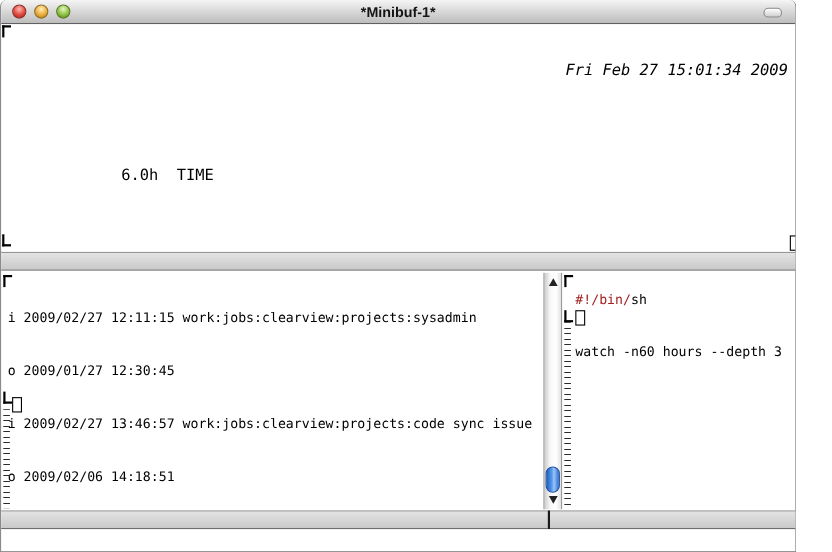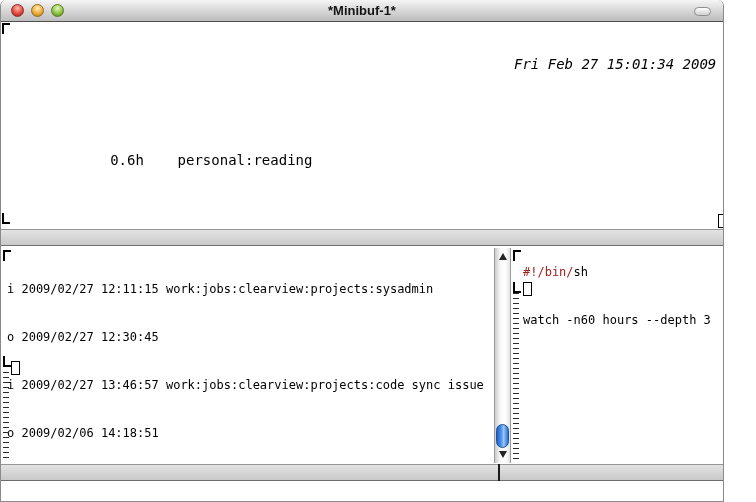--- a/index.html
+++ b/index.html
@@ -77,41 +77,41 @@
     <div class="tlbtn zoom"></div>
     <div class="title">*Minibuf-1*</div>
     <div class="pill"></div>
   </div>
 
   <div class="buf topwin">
     <div class="trow hdrrow">
       <span class="hdr-right">Fri Feb 27 15:01:34 2009</span>
     </div>
     <div class="trow"></div>
-    <div class="trow">            0.6h    personal:reading</div>
+    <div class="trow">            6.0h  TIME</div>
     
     
     
     
     
     
     
     
   </div>
   <div class="corner-top" style="left:1px;top:23px;"></div>
   <div class="corner-bot" style="left:1px;top:213px;"></div>
   <div class="cur" style="left:717px;top:214px;"></div>
 
   <div class="ml ml1">
     <span>-u:**  *ansi-term*  All (13,101)  (Term: char run ⌘)----[play:hledger 0:00]------------------------</span>
   </div>
 
   <div class="buf botwin timelogwin">
     <div class="trow">i 2009/02/27 12:11:15 work:jobs:clearview:projects:sysadmin</div>
-    <div class="trow">o 2009/02/27 12:30:45</div>
+    <div class="trow">o 2009/01/27 12:30:45</div>
     <div class="trow">i 2009/02/27 13:46:57 work:jobs:clearview:projects:code sync issue</div>
     <div class="trow">o 2009/02/06 14:18:51</div>
     
     
     
   </div>
   <div class="corner-top" style="left:2px;top:250px;"></div>
   <div class="corner-bot" style="left:2px;top:356px;"></div>
   <div class="dashcol" style="left:2px;top:372px;height:90px;"></div>
   <div class="cur" style="left:10px;top:361px;"></div>

